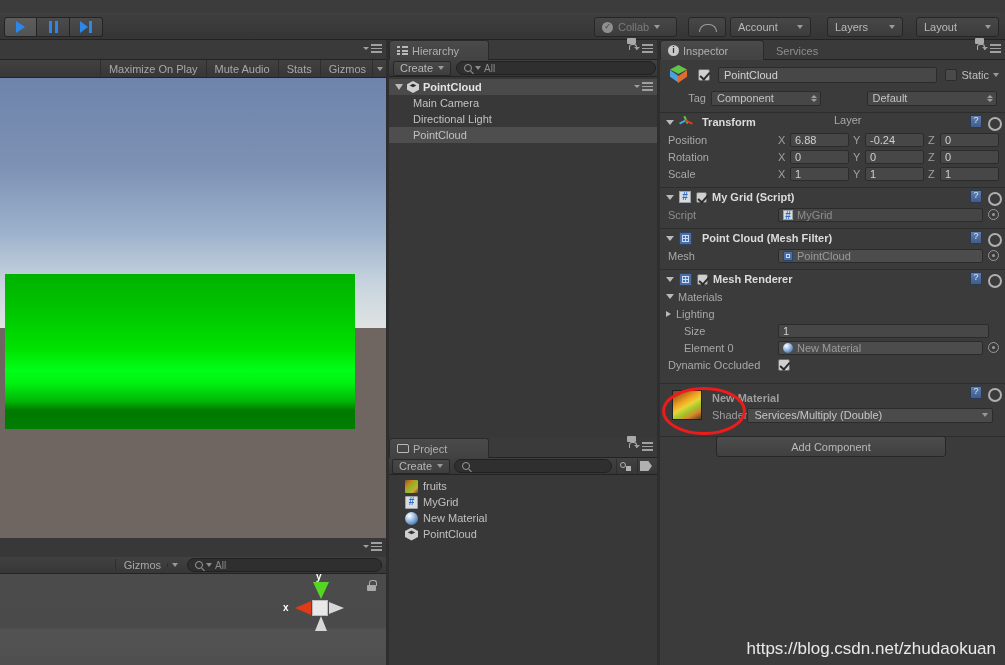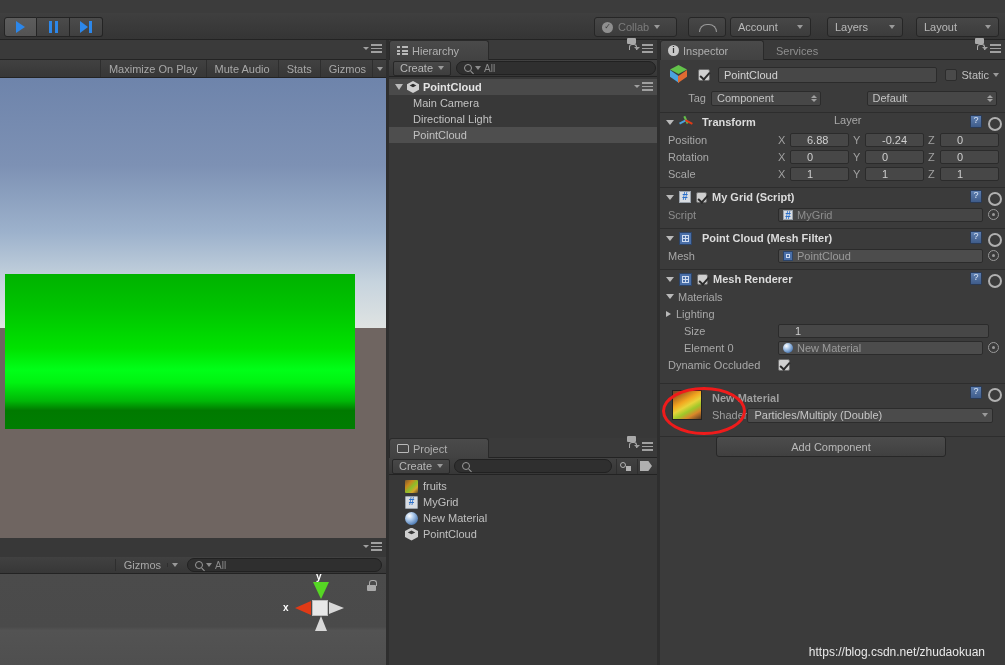--- a/index.html
+++ b/index.html
@@ -173,21 +173,21 @@
   .book-ic::after{content:"?";position:absolute;left:0;right:0;top:-1px;text-align:center;font-size:9px;color:#dbe6f5;}
   .gear-ic { width:12px;height:12px;position:relative;}
   .gear-ic::before{content:"";position:absolute;left:1px;top:1px;width:10px;height:10px;border:2px solid #b0b0b0;border-radius:50%;}
   .gear-ic::after{content:"";position:absolute;left:4px;top:4px;width:4px;height:4px;background:#3b3b3b;border-radius:50%;}
 
   .field-row { height:17px; display:flex; align-items:center; padding:0 6px 0 8px; gap:0; }
   .field-row .lbl { width:110px; flex:none; }
   .vec3 { display:flex; flex:1; gap:4px; }
   .vec-item { display:flex; align-items:center; gap:4px; flex:1; }
   .vec-item .ax { color:#a0a0a0; width:8px; }
-  .numbox { flex:1; height:14px; background:#474747; border:1px solid #2b2b2b; border-radius:2px; display:flex;align-items:center;padding:0 16px; color:#cfcfcf;}
+  .numbox { flex:1; height:14px; background:#474747; border:1px solid #2b2b2b; border-radius:2px; display:flex;align-items:center;padding:0 4px; color:#cfcfcf;}
   .objfield { flex:1; height:14px; background:#4c4c4c; border:1px solid #2b2b2b; border-radius:2px;
       display:flex;align-items:center;gap:4px;padding:0 4px;color:#9a9a9a;}
   .objfield.dim { background:#454545; color:#8d8d8d; }
   .sel-dot { width:11px;height:11px;border:1.5px solid #9a9a9a;border-radius:50%;position:relative;flex:none;margin-left:5px;}
   .sel-dot::after{content:"";position:absolute;left:2.5px;top:2.5px;width:3px;height:3px;background:#9a9a9a;border-radius:50%;}
   .tri-r { width:0;height:0;border-left:5px solid #b9b9b9;border-top:3.5px solid transparent;border-bottom:3.5px solid transparent;flex:none;}
   .tri-d { width:0;height:0;border-left:4px solid transparent;border-right:4px solid transparent;border-top:5px solid #b9b9b9;flex:none;}
 
   .mini-ic { width:13px;height:13px;flex:none; }
   .ic-transform { position:relative; }
@@ -204,21 +204,21 @@
       display:flex;align-items:center;justify-content:space-between;padding:0 4px 0 6px;color:#c6c6c6;}
   .addcomp {
      position:absolute; left:56px; top:396px; width:230px; height:21px;
      background:linear-gradient(#4c4c4c,#404040); border:1px solid #272727; border-radius:3px;
      display:flex;align-items:center;justify-content:center;color:#b9b9b9;font-size:11px;
   }
   .red-ellipse {
      position:absolute; left:2px; top:3px; width:84px; height:48px;
      border:3px solid #ef1b1b; border-radius:50%;
   }
-  .watermark { position:absolute; right:20px; bottom:6px; color:#e9e9e9; font-size:12px; }
+  .watermark { position:absolute; right:9px; bottom:6px; color:#e9e9e9; font-size:17px; }
   .vline { position:absolute; top:40px; width:3px; height:625px; background:#2e2e2e; }
 </style>
 </head>
 <body>
 
 <div class="app">
 
   <div class="toolbar">
     <div class="toolbar-inner">
 
@@ -701,21 +701,21 @@
           <div style="height:16px;display:flex;align-items:center;">
             <span class="comp-title" style="color:#9e9e9e;">New Material</span>
             <span class="comp-tools" style="top:2px;">
               <span class="book-ic"></span>
               <span class="gear-ic"></span>
             </span>
           </div>
           <div style="height:18px;display:flex;align-items:center;gap:0;">
             <span class="lbl" style="color:#9e9e9e;">Shader</span>
             <span class="shader-dd" style="margin-right:6px;">
-              <span>Particles/Multiply (Double)</span>
+              <span>Services/Multiply (Double)</span>
               <span class="caret"></span>
             </span>
           </div>
         </div>
       </div>
       <div class="red-ellipse"></div>
     </div>
 
     <div class="sep" style="margin-top:6px;"></div>
 

